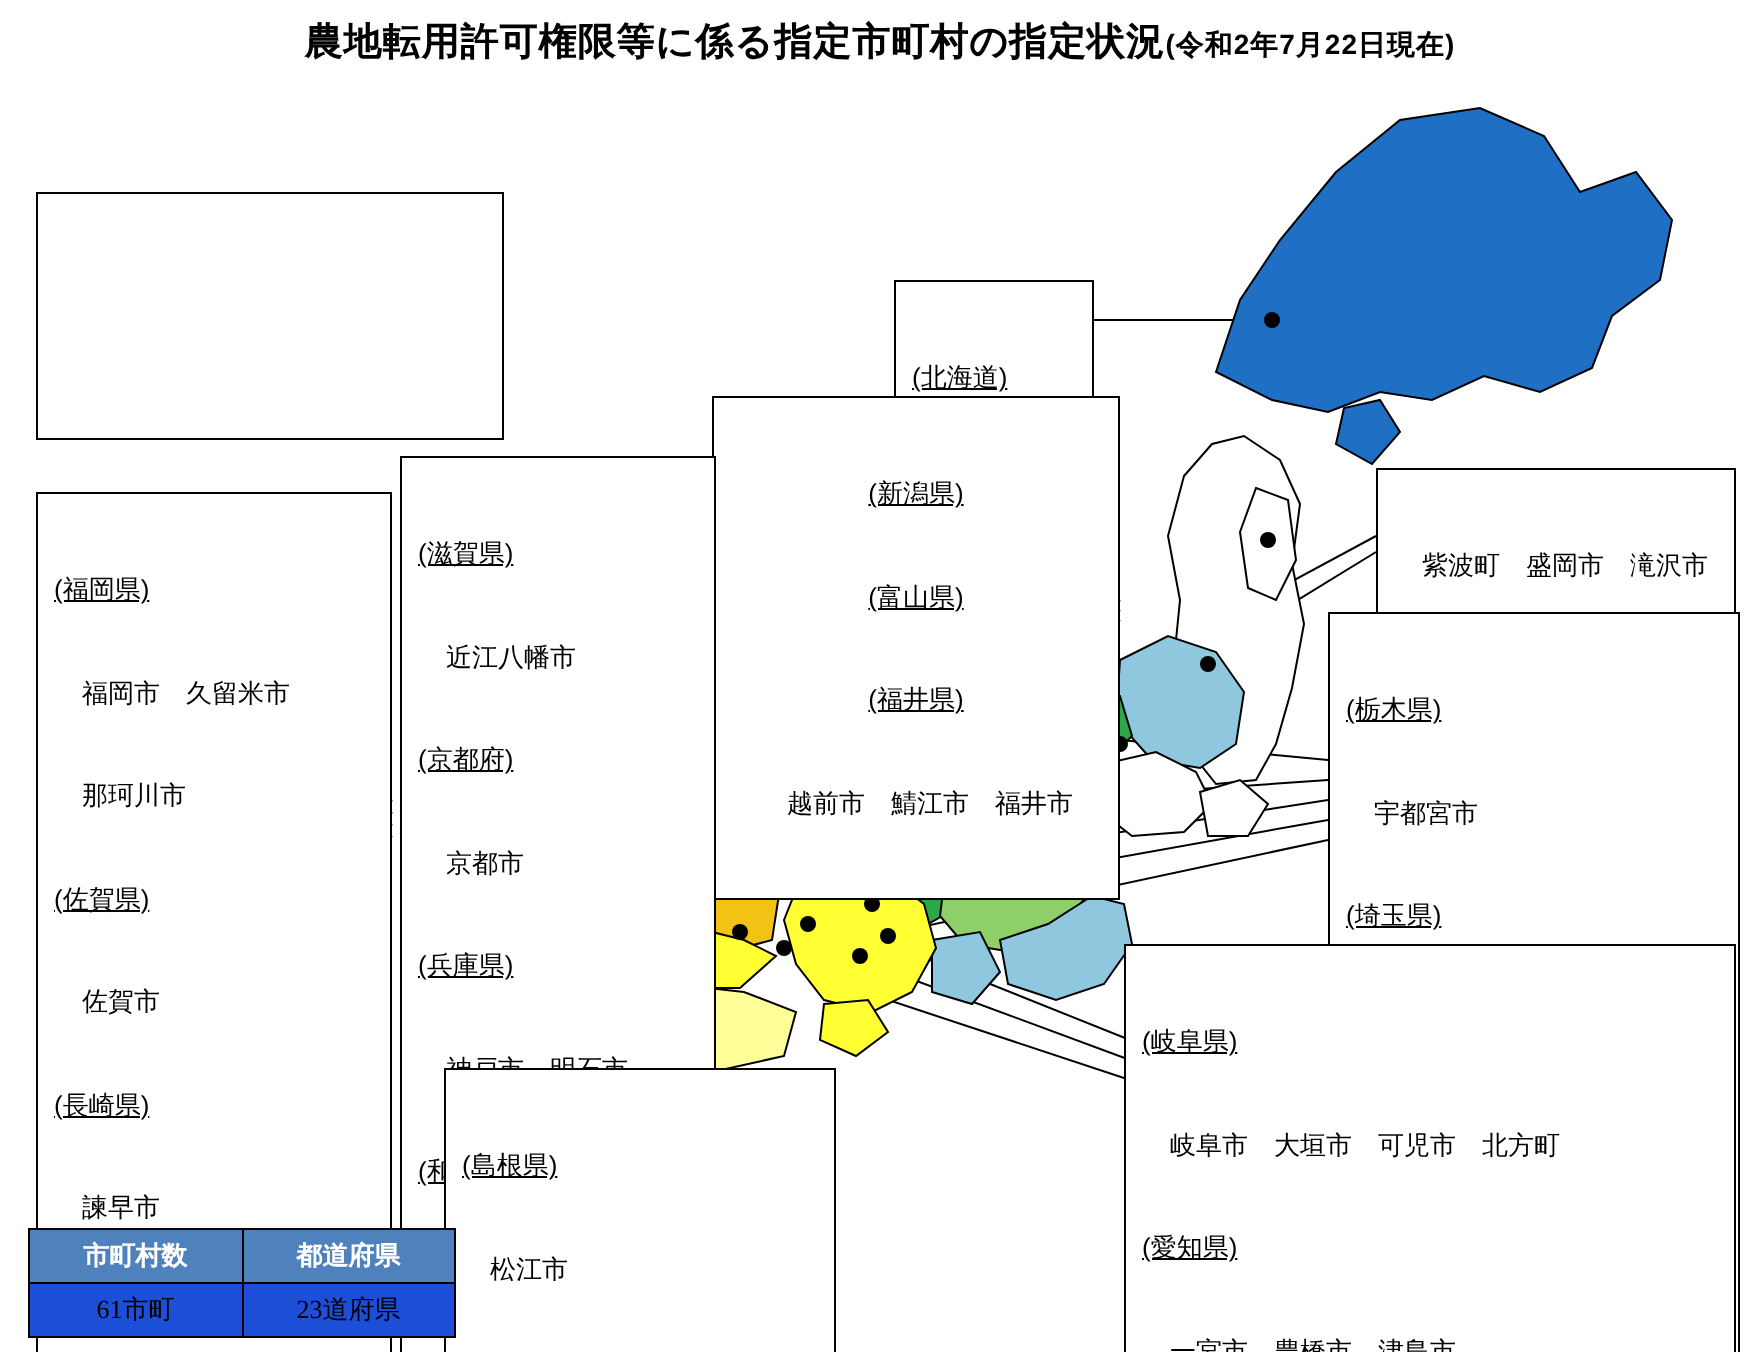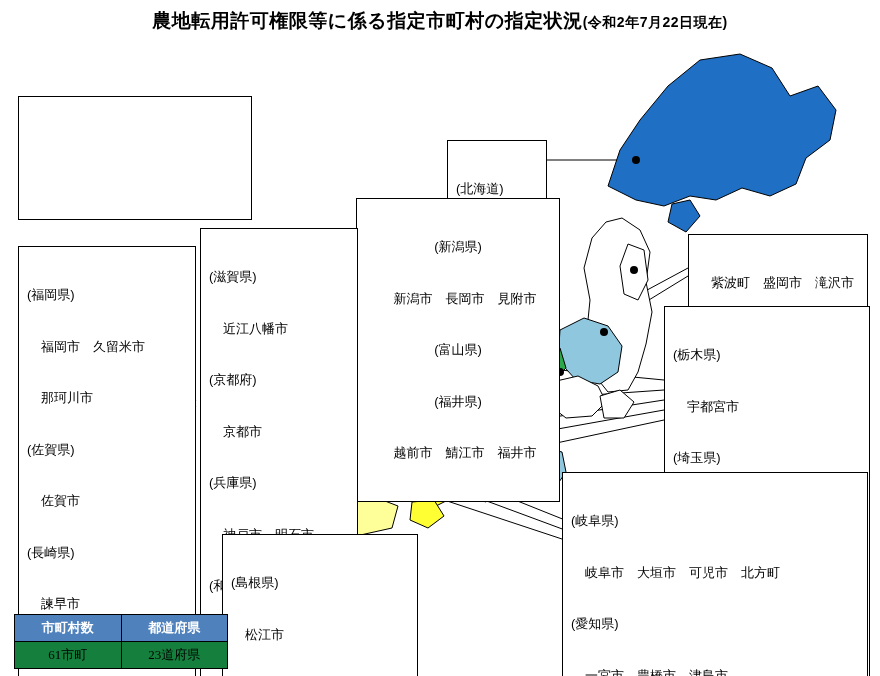--- a/index.html
+++ b/index.html
@@ -15,34 +15,34 @@
   .title{
     position:absolute;left:0;top:8px;width:880px;text-align:center;
     font-size:19px;font-weight:bold;letter-spacing:0.5px;
   }
   .title .sub{font-size:14px;font-weight:bold;}
   .box{
     position:absolute;border:1px solid #000;background:#fff;
     font-size:13px;line-height:1.32;padding:5px 8px;box-sizing:border-box;
     white-space:pre;
   }
-  .box .pref{display:block;}
+  .box .pref{display:block;text-decoration:underline;}
   .box .cities{display:block;padding-left:14px;}
   .red{color:#e8342a;text-decoration:underline;}
   svg.map{position:absolute;left:0;top:0;width:880px;height:676px;}
   .legend{
     position:absolute;left:14px;top:614px;width:214px;border-collapse:collapse;
     font-size:13px;
     font-family:Liberation Serif, serif;
   }
   .legend th,.legend td{
     border:1px solid #000;text-align:center;padding:4px 0;
   }
   .legend th{background:#4f81bd;color:#fff;font-weight:bold;}
-  .legend td{background:#15803d;}
+  .legend td{background:#1d4ed8;}
   .okinawa-frame{
     position:absolute;left:18px;top:96px;width:234px;height:124px;
     border:1px solid #000;background:#fff;box-sizing:border-box;
   }
 </style>
 </head>
 <body>
 
 <div id="stage">
 
@@ -169,21 +169,20 @@
     <span class="pref">(埼玉県)</span>
     <span class="cities">蓮田市</span>
     <span class="pref">(神奈川県)</span>
     <span class="cities">横浜市</span>
     <span class="pref">(長野県)</span>
     
   </div>
 
   <div class="box" style="left:356px;top:198px;width:204px;text-align:center;">
     <span class="pref">(新潟県)</span>
-    <span class="cities">新潟市　長岡市　見附市</span>
     <span class="pref">(富山県)</span>
     <span class="pref">(福井県)</span>
     <span class="cities">越前市　鯖江市　福井市</span>
   </div>
 
   <div class="box" style="left:200px;top:228px;width:158px;">
     <span class="pref">(滋賀県)</span>
     <span class="cities">近江八幡市</span>
     <span class="pref">(京都府)</span>
     <span class="cities">京都市</span>

